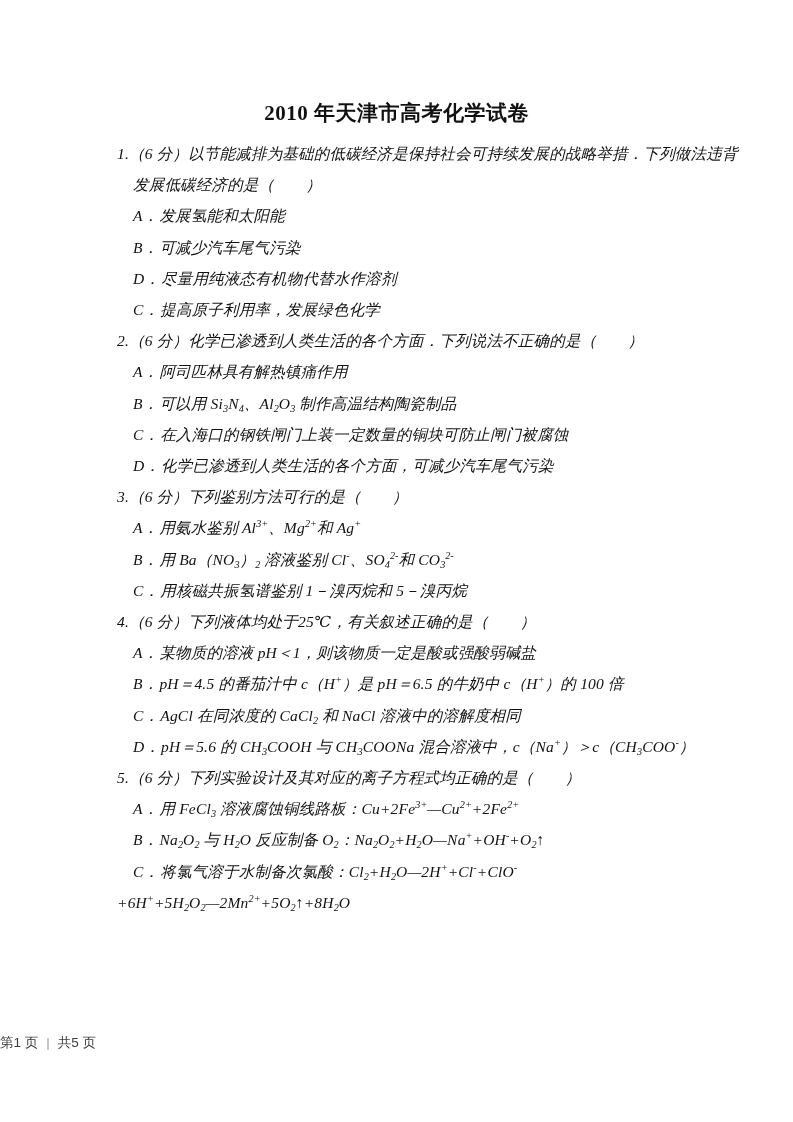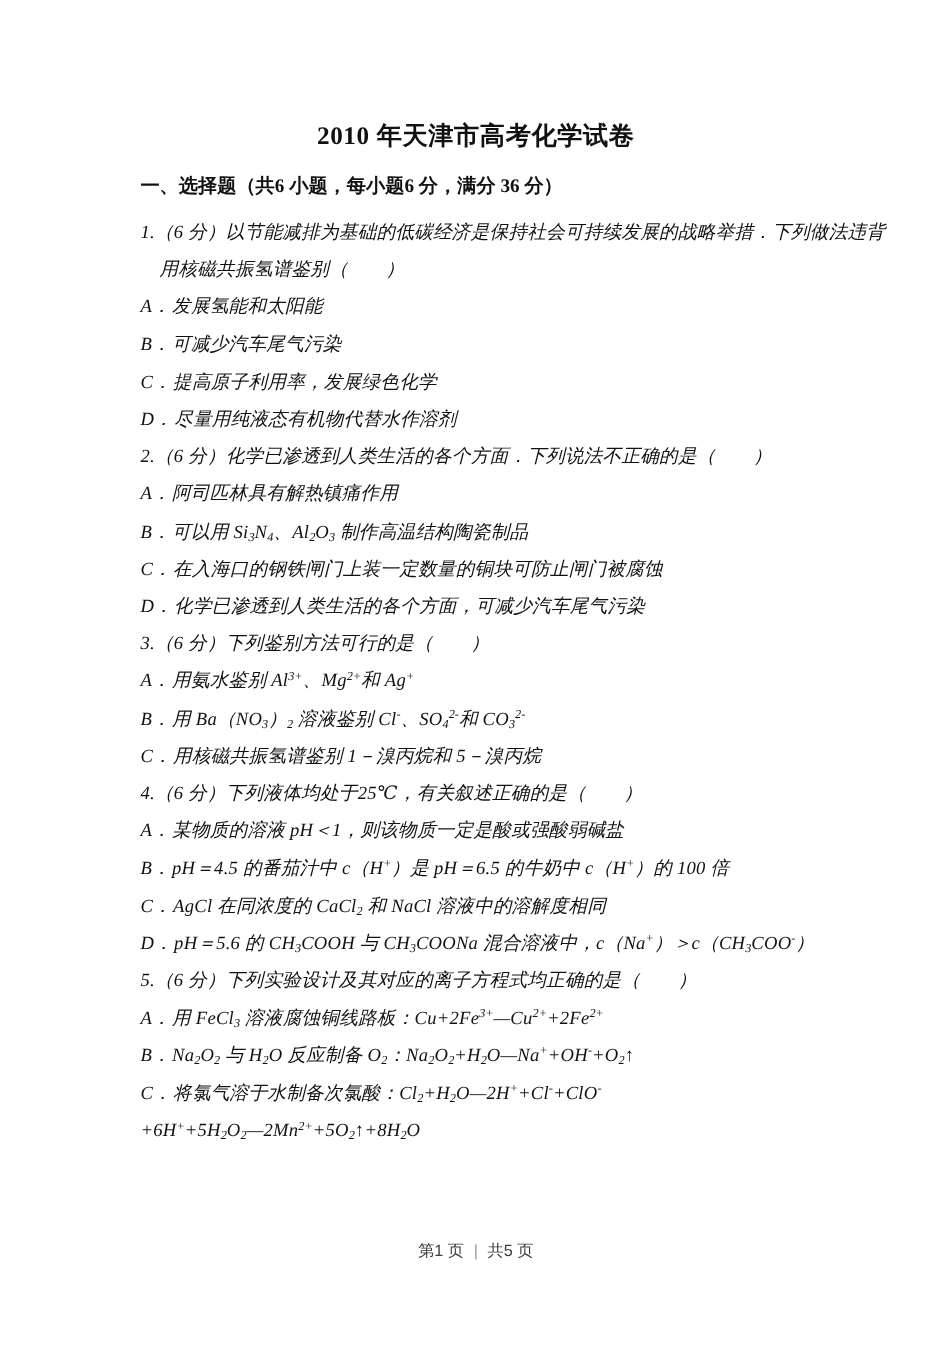--- a/index.html
+++ b/index.html
@@ -34,55 +34,53 @@
     width: 566px;
     font-style: italic;
   }
   .line {
     font-size: 15.5px;
     line-height: 31.2px;
     white-space: nowrap;
     letter-spacing: 0.2px;
   }
   .indent { margin-left: 16px; }
-  .option { }
+  .option { margin-left: 16px; }
   .opt-label { margin-right: 1px; }
   sub, sup { font-size: 66%; line-height: 0; letter-spacing: 0; }
   sub { vertical-align: -0.25em; }
   sup { vertical-align: 0.55em; }
   .footer {
     position: absolute;
     top: 1034px; left: 0;
     width: 100%;
-    text-align: center;
     font-family: "Liberation Sans", "DejaVu Sans", sans-serif;
     font-size: 13.5px;
     line-height: 18px;
     color: #3d3d3d;
   }
   .footer .sep { color: #9a9a9a; margin: 0 8px; }
 </style>
 </head>
 <body>
 
 <div class="page">
 
   <h1 class="title">2010 年天津市高考化学试卷</h1>
 
-  <h2 class="section-heading">一、选择题（共6 小题，每小题6 分，满分 36 分）</h2>
 
   <div class="content">
 
     <div class="question">
       <div class="line">1.（6 分）以节能减排为基础的低碳经济是保持社会可持续发展的战略举措．下列做法违背</div>
-      <div class="line indent">用核磁共振氢谱鉴别（　　）</div>
+      <div class="line indent">发展低碳经济的是（　　）</div>
       <div class="line option"><span class="opt-label">A．</span><span class="opt-text">发展氢能和太阳能</span></div>
       <div class="line option"><span class="opt-label">B．</span><span class="opt-text">可减少汽车尾气污染</span></div>
+      <div class="line option"><span class="opt-label">D．</span><span class="opt-text">尽量用纯液态有机物代替水作溶剂</span></div>
       <div class="line option"><span class="opt-label">C．</span><span class="opt-text">提高原子利用率，发展绿色化学</span></div>
-      <div class="line option"><span class="opt-label">D．</span><span class="opt-text">尽量用纯液态有机物代替水作溶剂</span></div>
     </div>
 
     <div class="question">
       <div class="line">2.（6 分）化学已渗透到人类生活的各个方面．下列说法不正确的是（　　）</div>
       <div class="line option"><span class="opt-label">A．</span><span class="opt-text">阿司匹林具有解热镇痛作用</span></div>
       <div class="line option"><span class="opt-label">B．</span><span class="opt-text">可以用 Si<sub>3</sub>N<sub>4</sub>、Al<sub>2</sub>O<sub>3</sub> 制作高温结构陶瓷制品</span></div>
       <div class="line option"><span class="opt-label">C．</span><span class="opt-text">在入海口的钢铁闸门上装一定数量的铜块可防止闸门被腐蚀</span></div>
       <div class="line option"><span class="opt-label">D．</span><span class="opt-text">化学已渗透到人类生活的各个方面，可减少汽车尾气污染</span></div>
     </div>
 

